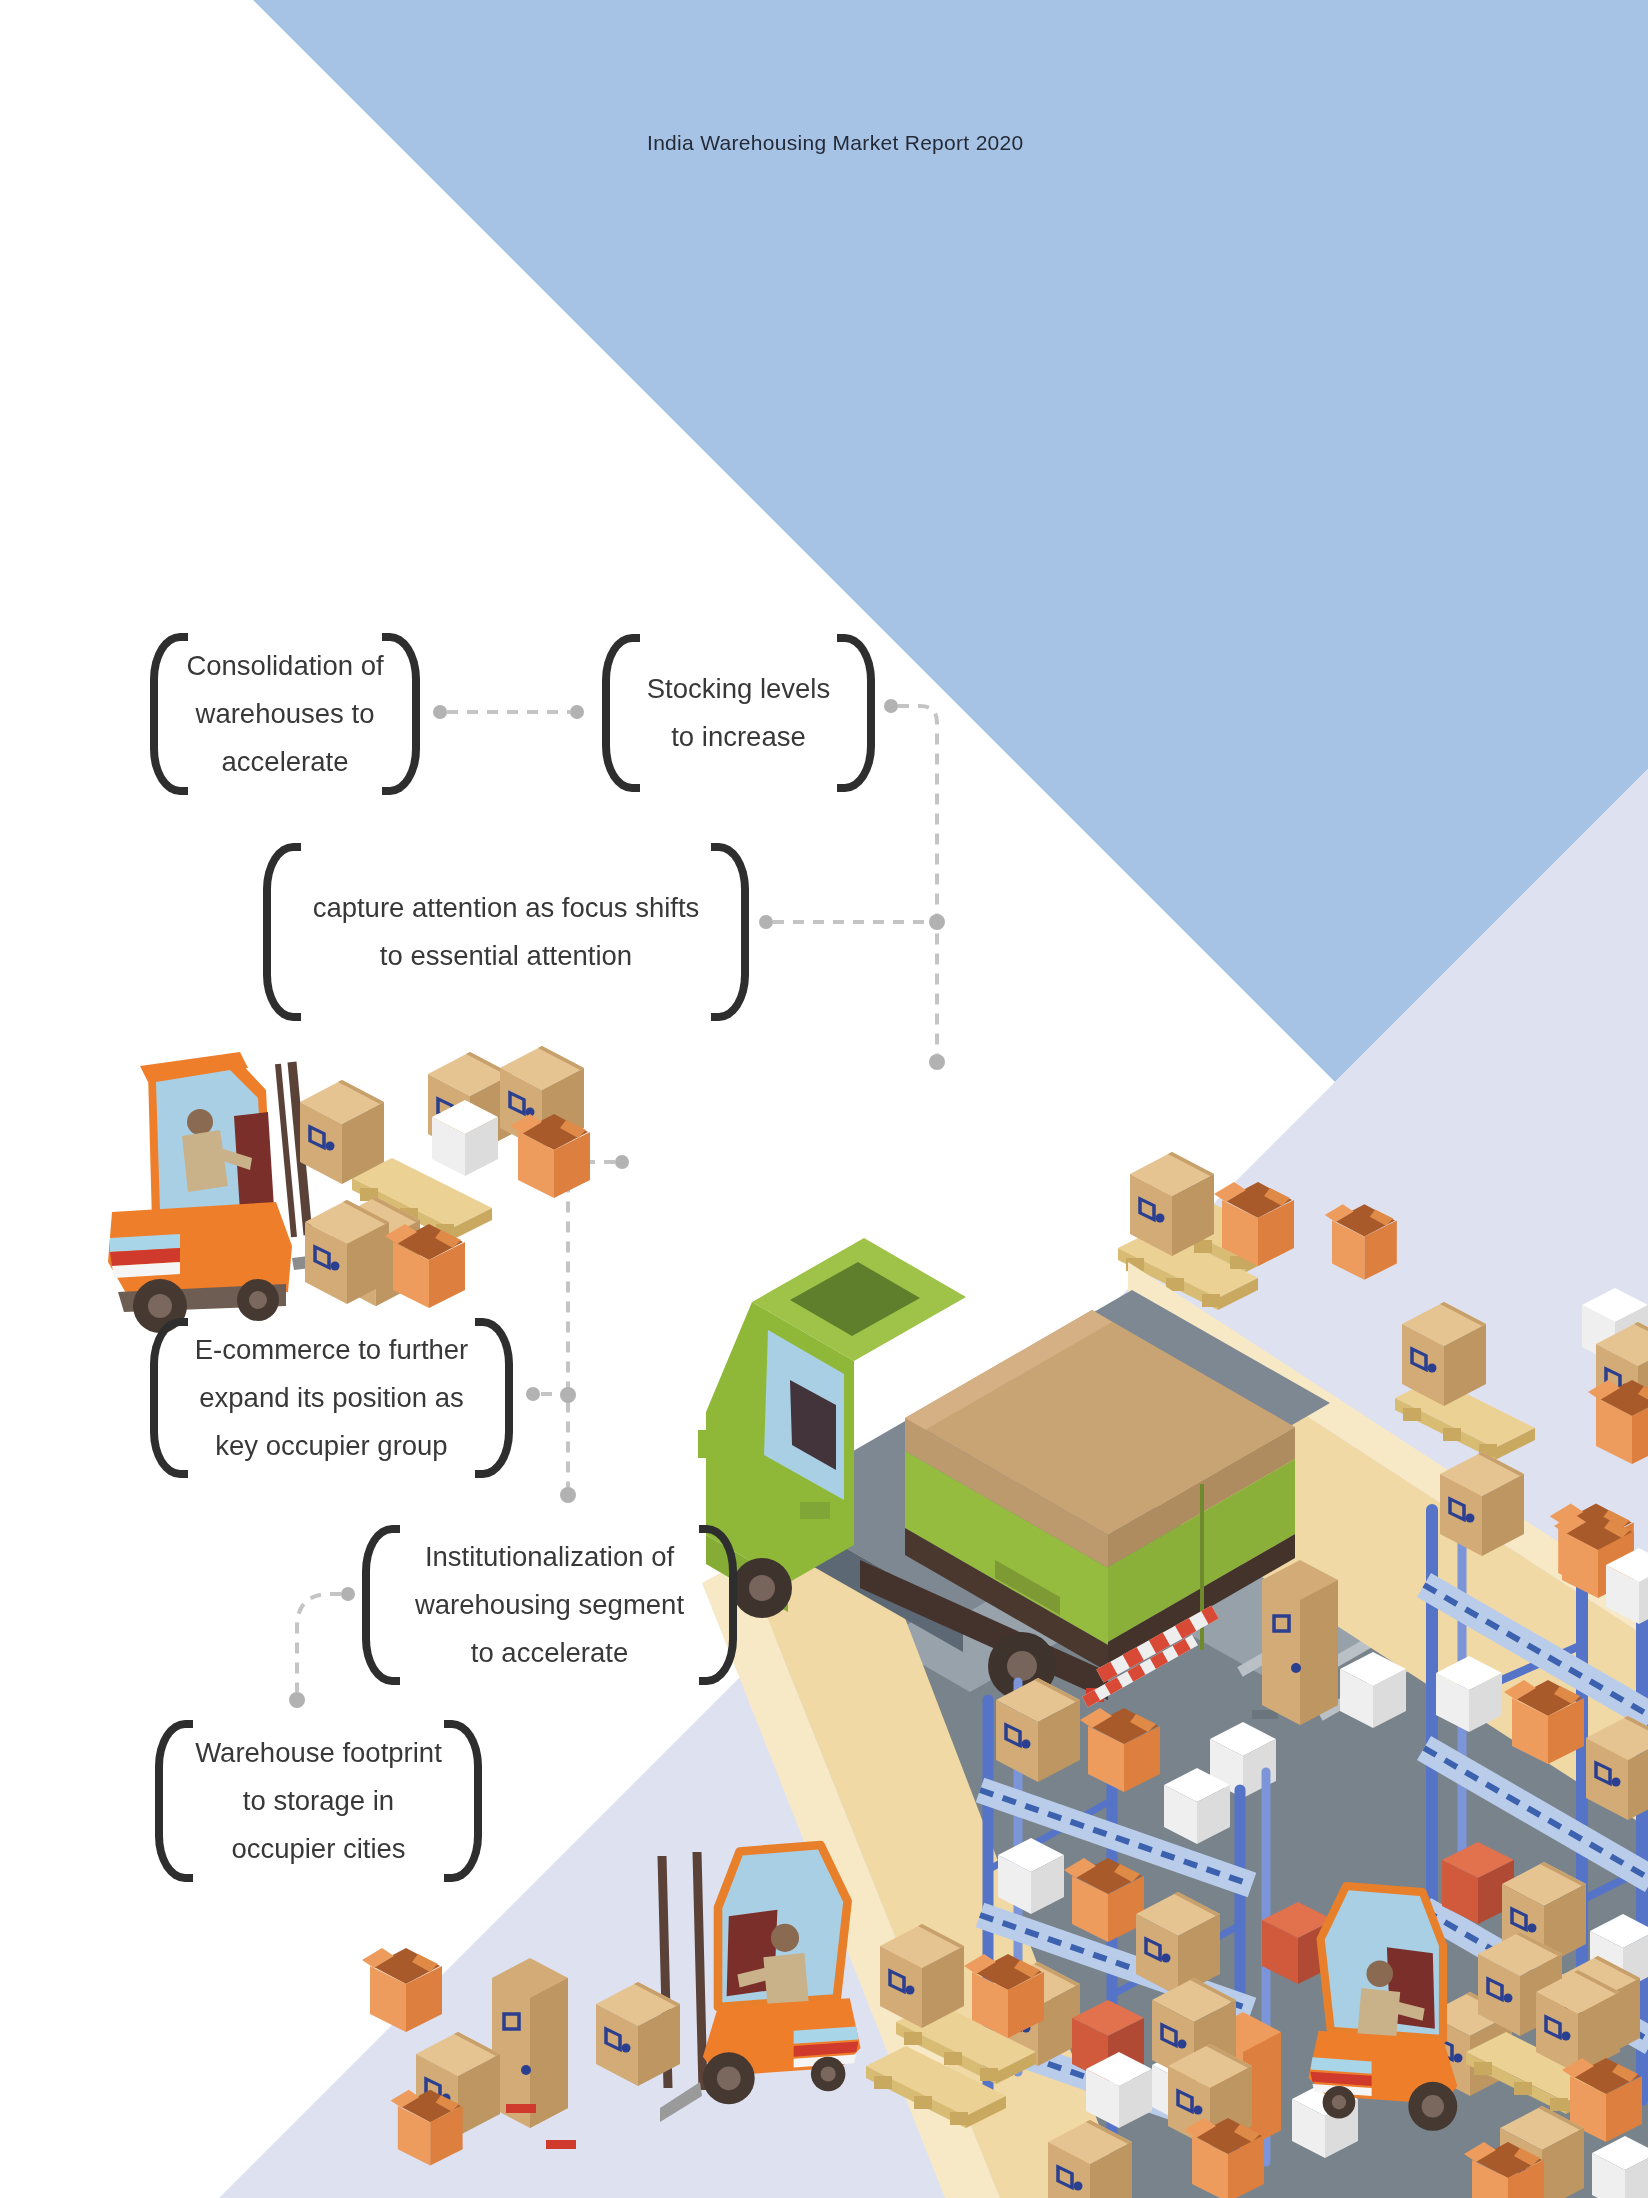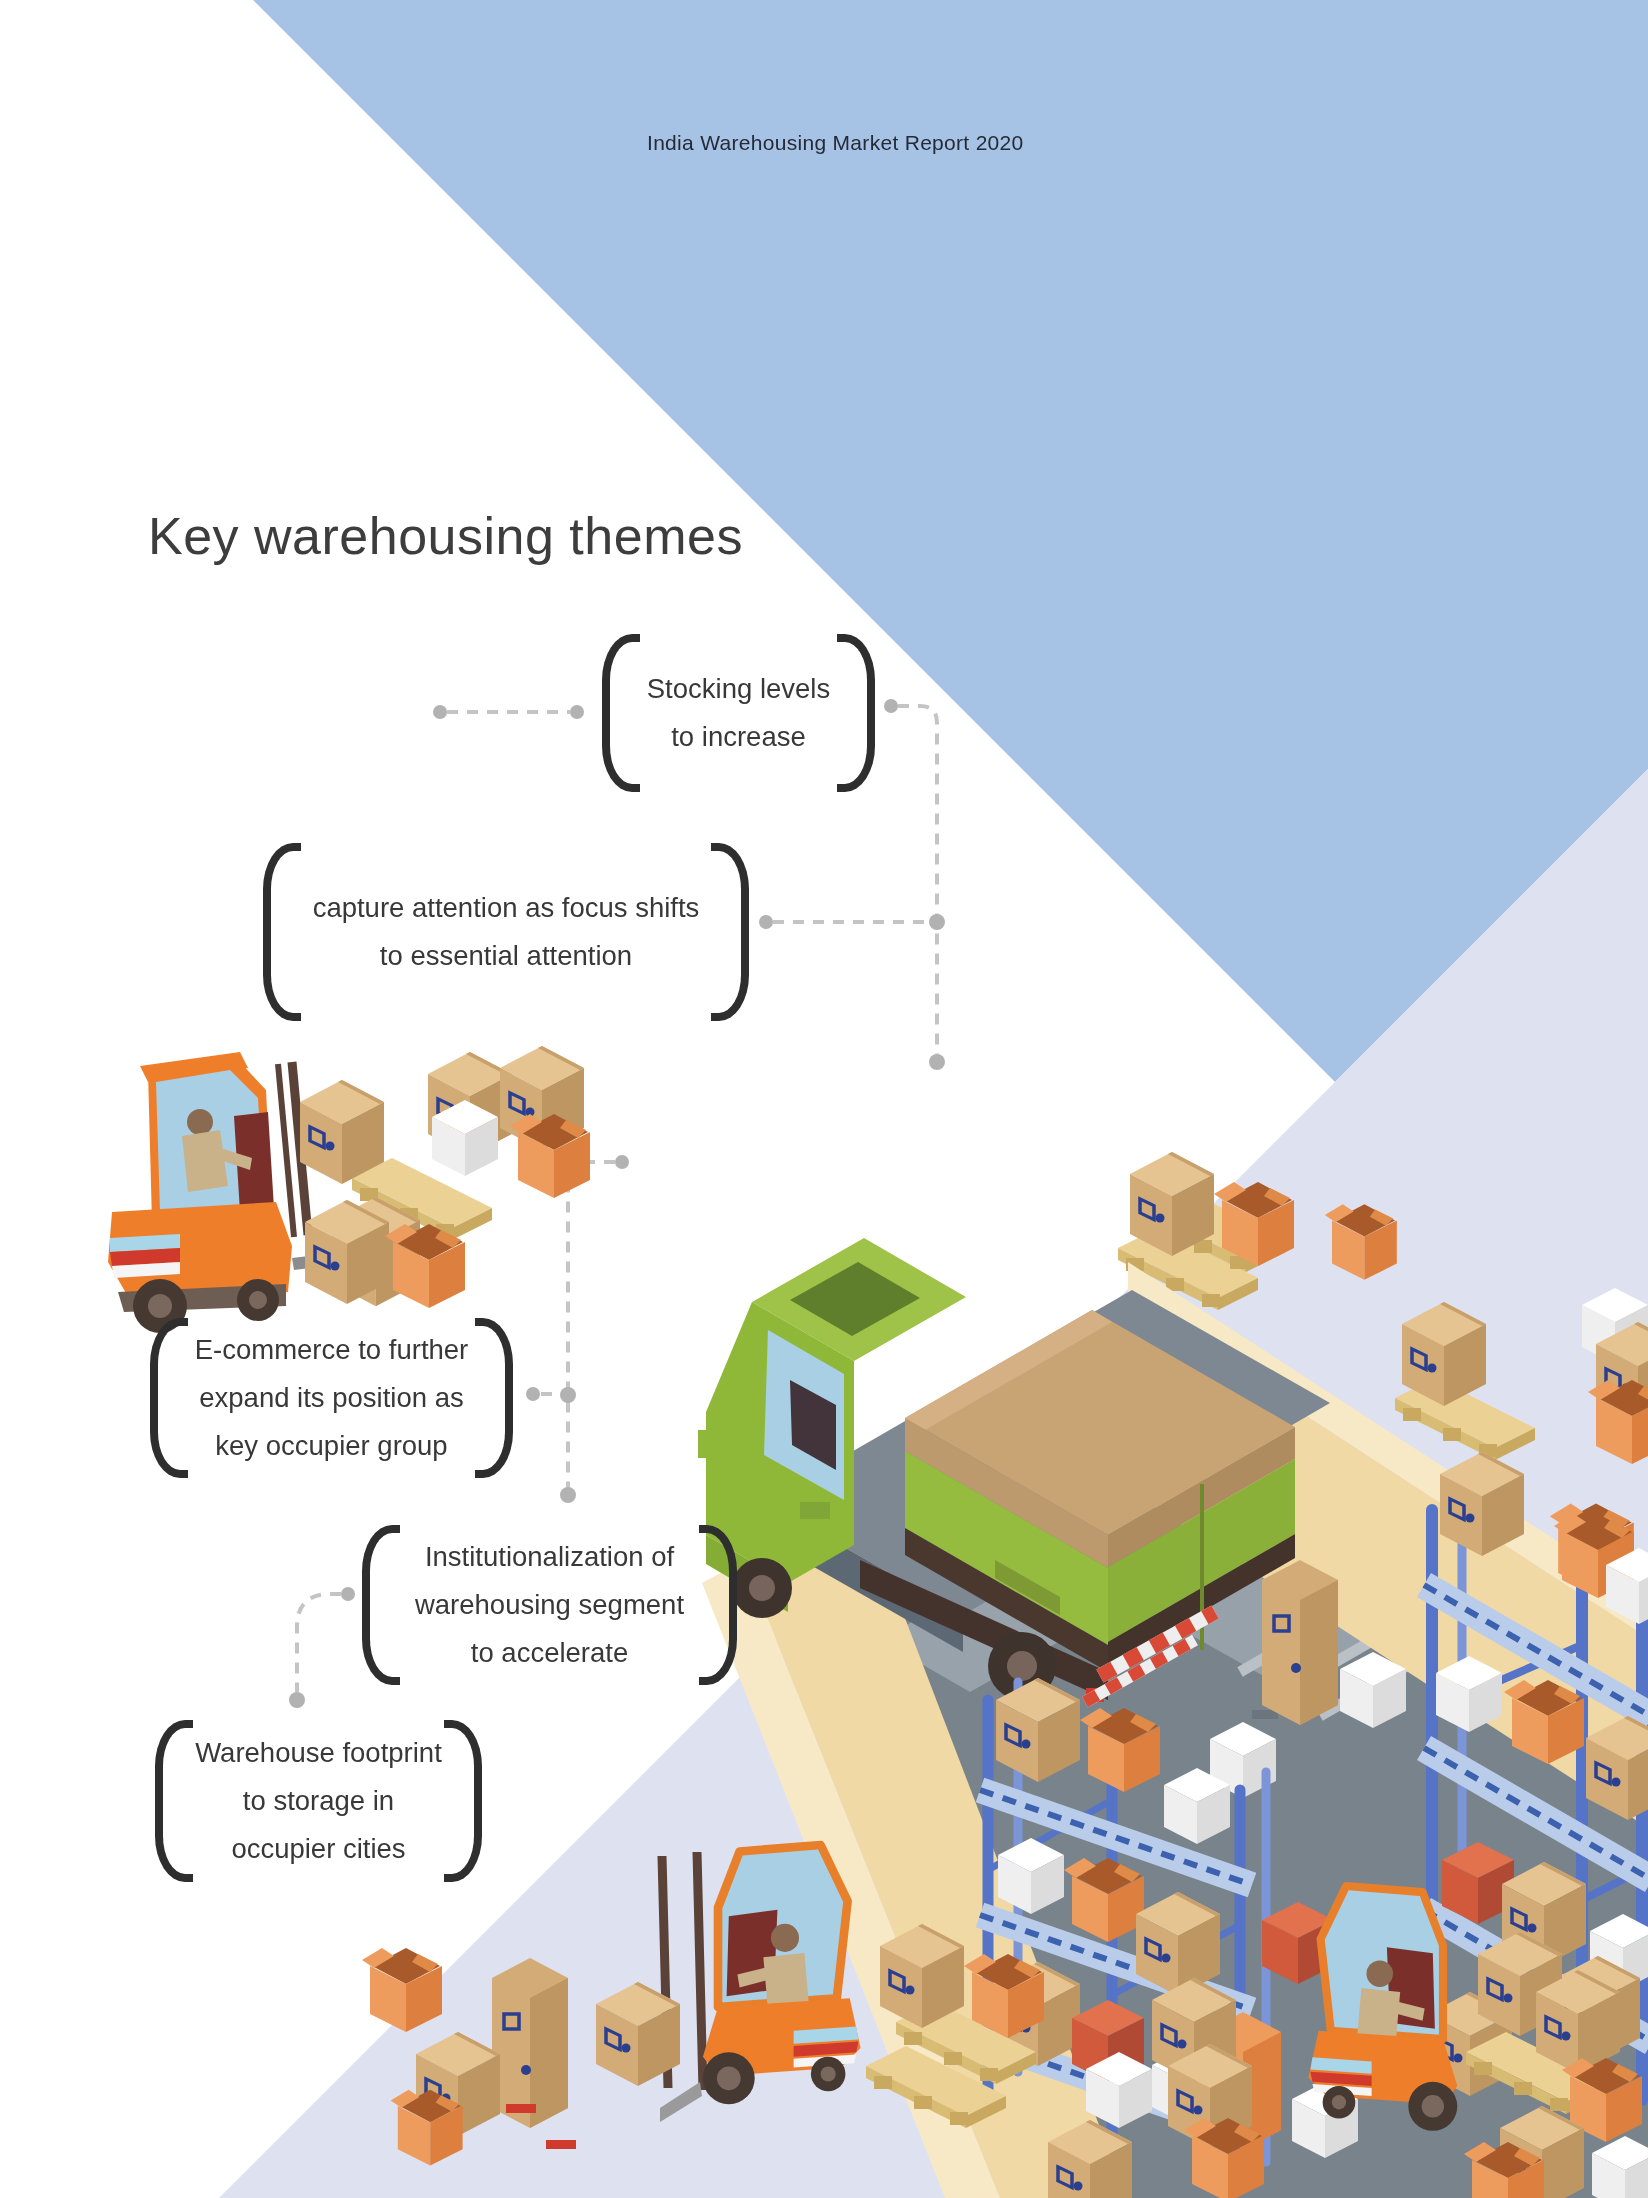--- a/index.html
+++ b/index.html
@@ -323,22 +323,26 @@
       <use href="#boxT" x="1168" y="2044"></use>
       <use href="#boxO" x="1182" y="2116"></use>
       <use href="#boxT" x="1048" y="2120"></use>
     </g>
   </svg>
 
   <div class="txt-layer">
 
     <div class="doc-header">India Warehousing Market Report 2020</div>
 
-    <div class="page-title">Key warehousing themes</div>
-
+
+    <div class="theme-box" style="left:150px;top:633px;width:270px;height:162px">
+      <span>Consolidation of</span>
+      <span>warehouses to</span>
+      <span>accelerate</span>
+    </div>
 
     <div class="theme-box" style="left:602px;top:634px;width:273px;height:158px">
       <span>Stocking levels</span>
       <span>to increase</span>
     </div>
 
     <div class="theme-box" style="left:263px;top:843px;width:486px;height:178px">
       <span>capture attention as focus shifts</span>
       <span>to essential attention</span>
     </div>

